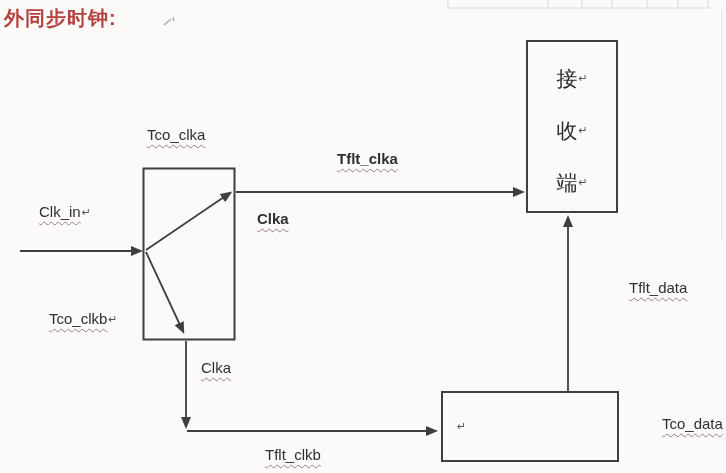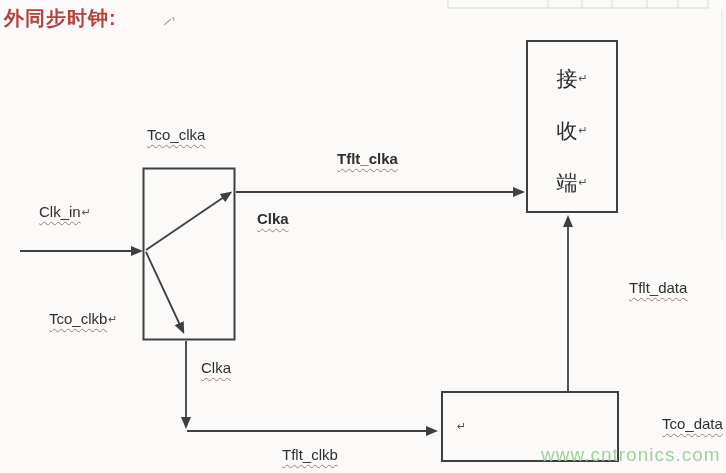--- a/index.html
+++ b/index.html
@@ -103,21 +103,21 @@
   <div class="lbl" style="left:337px;top:150px;font-weight:bold;">Tflt_clka</div>
 
   <div class="lbl" style="left:39px;top:203px;"><span>Clk_in</span><span class="ret">↵</span></div>
 
   <div class="lbl" style="left:257px;top:210px;font-weight:bold;">Clka</div>
 
   <div class="lbl" style="left:49px;top:310px;"><span>Tco_clkb</span><span class="ret">↵</span></div>
 
   <div class="lbl" style="left:201px;top:359px;">Clka</div>
 
-  <div class="lbl" style="left:282px;top:446px;">Tflt_clkb</div>
+  <div class="lbl" style="left:265px;top:446px;">Tflt_clkb</div>
 
   <div class="lbl" style="left:597px;top:279px;margin-left:32px;">Tflt_data</div>
 
   <div class="lbl" style="left:636px;top:415px;margin-left:26px;">Tco_data</div>
 
   <div class="receiver-text">
     <div class="receiver-row">
         <span>接</span>
         <span class="ret">↵</span>
       </div>
@@ -128,15 +128,14 @@
     <div class="receiver-row">
         <span>端</span>
         <span class="ret">↵</span>
       </div>
   </div>
 
   <div class="driver-text">
       <span class="ret">↵</span>
   </div>
 
-  <div class="watermark">www.cntronics.com</div>
 
 </div>
 
 </body></html>

